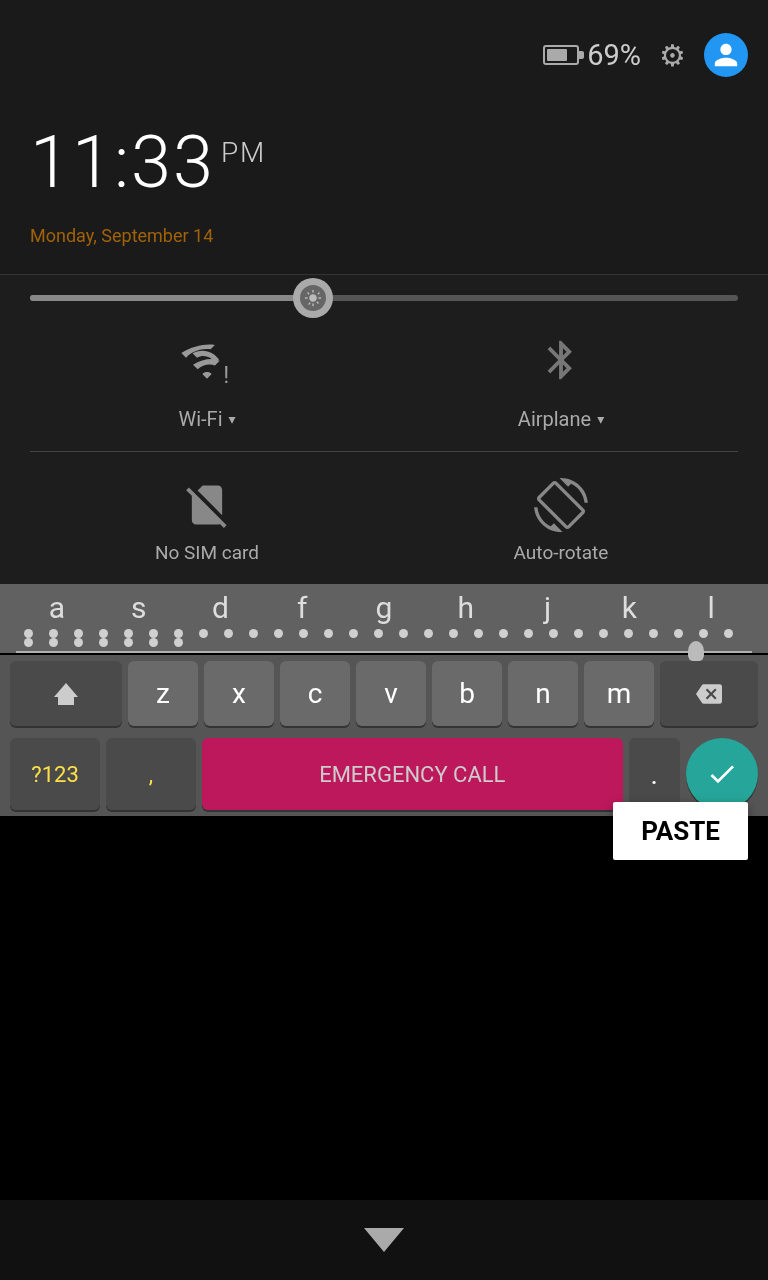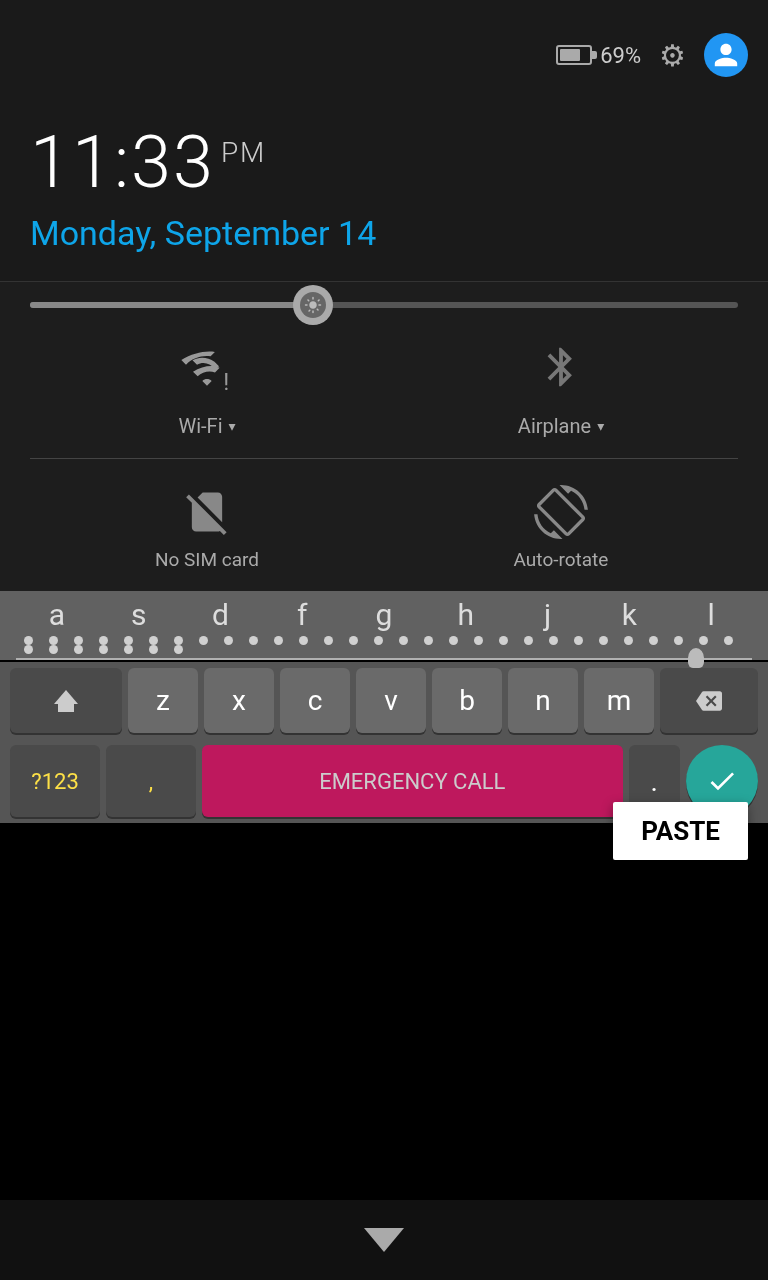--- a/index.html
+++ b/index.html
@@ -49,21 +49,21 @@
       border-radius: 0 2px 2px 0;
     }
     .battery-fill {
       background: #aaa;
       height: 100%;
       width: 69%;
       border-radius: 1px;
     }
     .battery-pct {
       color: #ccc;
-      font-size: 22px;
+      font-size: 29px;
     }
     .settings-icon {
       color: #aaa;
       font-size: 30px;
     }
     .avatar-icon {
       width: 44px;
       height: 44px;
       border-radius: 50%;
       background: #2196F3;
@@ -86,23 +86,23 @@
       font-weight: 300;
       letter-spacing: 2px;
     }
     .time-display .ampm {
       font-size: 28px;
       color: #ccc;
       vertical-align: super;
       margin-left: 6px;
     }
     .date-display {
-      color: #0ea5e9;
-      font-size: 34px;
-      margin-top: 8px;
+      color: #a16207;
+      font-size: 18px;
+      margin-top: 20px;
     }
 
     
     #quick-settings {
       background: rgba(30,30,30,0.97);
       padding: 20px 30px;
     }
 
     
     #brightness-row {

